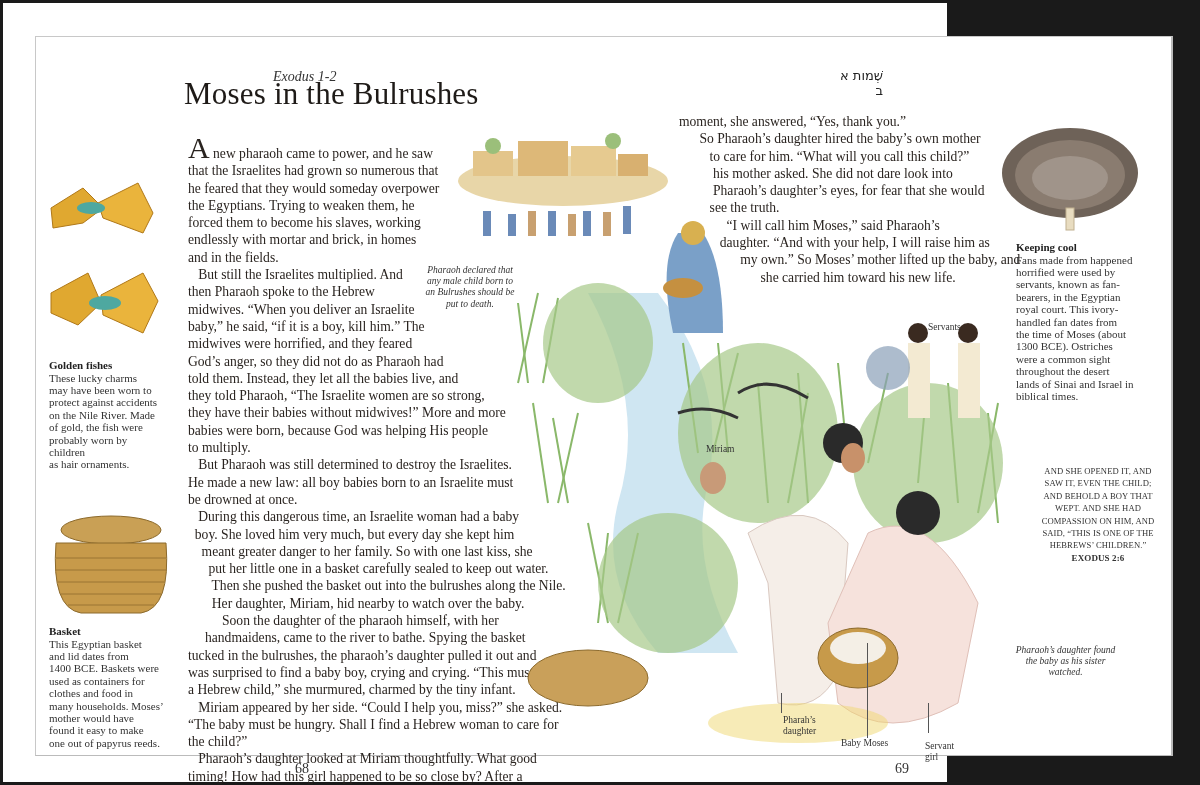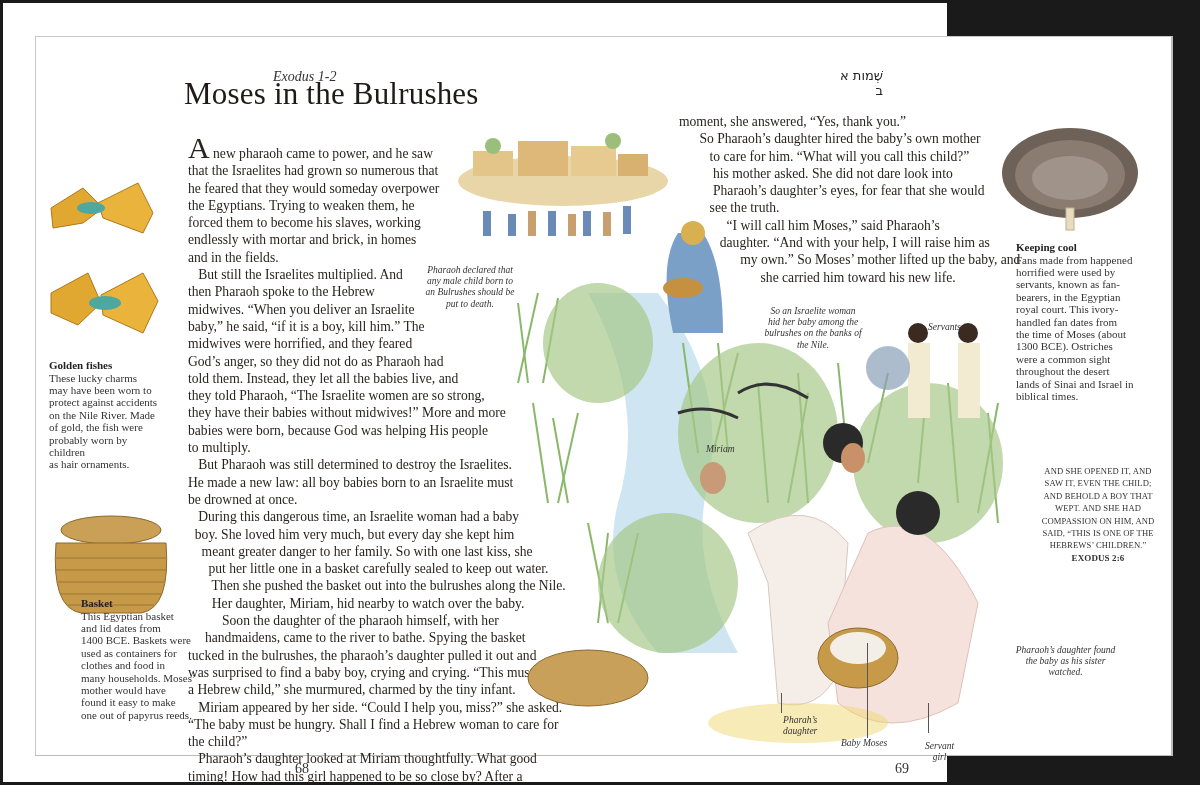--- a/index.html
+++ b/index.html
@@ -11,21 +11,21 @@
   .running-head { font-style:italic; font-size:14px; color:#333; }
   .hebrew { font-family:"DejaVu Sans",sans-serif; font-size:13px; direction:rtl; color:#222; }
   .title { font-size:31px; color:#1e1a17; letter-spacing:0.2px; }
   .body { font-size:13.6px; line-height:17.3px; color:#2a2420; white-space:pre; }
   .dropcap { font-size:30px; line-height:24px; }
   .cap-title { font-weight:bold; font-size:11px; line-height:12.5px; color:#222; }
   .cap-text { font-size:11px; line-height:12.4px; color:#333; }
   .ital-cap { font-style:italic; font-size:9.5px; line-height:11.2px; text-align:center; color:#333; }
   .quote { font-size:8.6px; line-height:12.4px; text-align:center; color:#333; letter-spacing:0.1px; }
   .quote b { display:block; font-size:9px; }
-  .label { font-style:italic; font-size:9.5px; color:#333; text-align:center; line-height:11px; }
+  .label { font-size:9.5px; color:#333; line-height:11px; }
   .page-num { font-size:14px; color:#333; }
   .leader { position:absolute; width:1px; background:#555; }
 </style>
 </head>
 <body>
 
 <div class="sheet">
  <div class="frame"></div>
 
  <div class="abs running-head" style="left:270px;top:66px;">Exodus 1-2</div>
@@ -66,21 +66,21 @@
    <ellipse cx="65" cy="22" rx="50" ry="14" fill="#c9a055" stroke="#8c6a2c"></ellipse>
    <path d="M10,35 Q5,100 35,105 L95,105 Q125,100 120,35 Z" fill="#c79a4a" stroke="#8c6a2c"></path>
    <g stroke="#9a7432" stroke-width="1">
      <line x1="10" y1="50" x2="120" y2="50"></line>
         <line x1="10" y1="62" x2="120" y2="62"></line>
      <line x1="12" y1="74" x2="118" y2="74"></line>
         <line x1="15" y1="86" x2="115" y2="86"></line>
      <line x1="22" y1="97" x2="108" y2="97"></line>
    </g>
  </svg>
- <div class="abs" style="left:46px;top:594px;width:120px;margin-left:32px;">
+ <div class="abs" style="left:46px;top:622px;width:120px;">
    <div class="cap-title">Basket</div>
    <div class="cap-text" id="capBasket">
         <div>This Egyptian basket</div>
         <div>and lid dates from</div>
         <div>1400 BCE. Baskets were</div>
         <div>used as containers for</div>
         <div>clothes and food in</div>
         <div>many households. Moses’</div>
         <div>mother would have</div>
         <div>found it easy to make</div>
@@ -192,26 +192,20 @@
         <div>handled fan dates from</div>
         <div>the time of Moses (about</div>
         <div>1300 BCE). Ostriches</div>
         <div>were a common sight</div>
         <div>throughout the desert</div>
         <div>lands of Sinai and Israel in</div>
         <div>biblical times.</div>
       </div>
  </div>
 
- <div class="abs ital-cap" style="left:745px;top:303px;width:130px;" id="capIsraelite">
-      <div>So an Israelite woman</div>
-      <div>hid her baby among the</div>
-      <div>bulrushes on the banks of</div>
-      <div>the Nile.</div>
-    </div>
 
  <div class="abs label" style="left:925px;top:319px;">Servants</div>
  <div class="abs label" style="left:703px;top:441px;">Miriam</div>
 
  <div class="abs quote" style="left:1025px;top:462px;width:140px;">
    <div id="quoteLines">
         <div>AND SHE OPENED IT, AND</div>
         <div>SAW IT, EVEN THE CHILD;</div>
         <div>AND BEHOLD A BOY THAT</div>
         <div>WEPT. AND SHE HAD</div>

